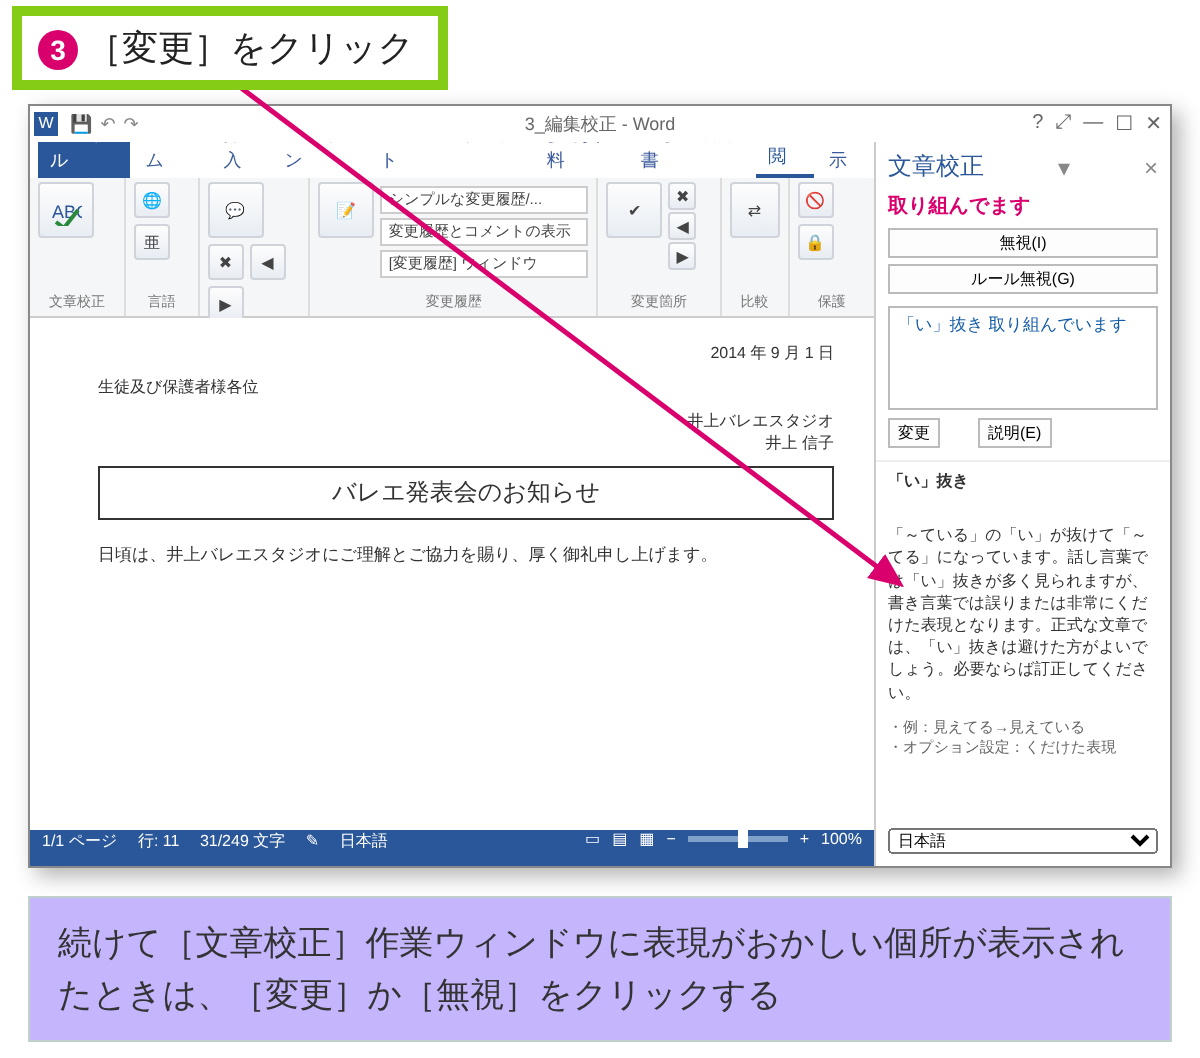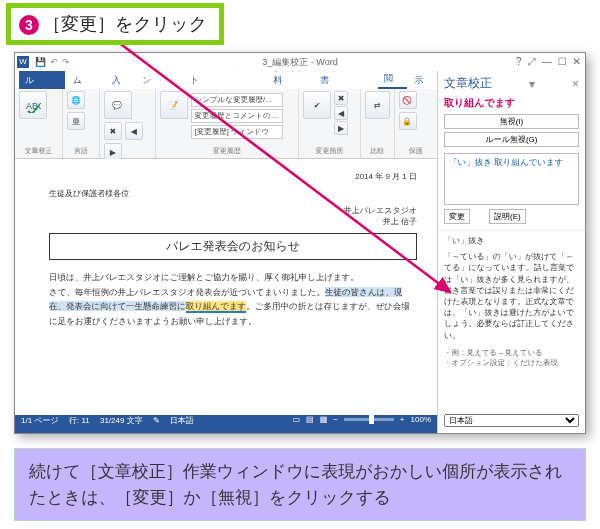--- a/index.html
+++ b/index.html
@@ -24,21 +24,21 @@
   .tab { padding:2px 6px; font-size:9px; color:#3a5a9a; cursor:pointer;}
   .tab.file { background:#2a579a; color:#fff;}
   .tab.active { color:#2a579a; border-bottom:2px solid #2a579a;}
 
   .ribbon { height:70px; background:#f5f6f8; border-bottom:1px solid #ccc; display:flex; font-size:8px; color:#444;}
   .rgroup { border-right:1px solid #ddd; padding:2px 4px; display:flex; flex-direction:column; justify-content:space-between;}
   .rgroup .icons { display:flex; gap:3px; flex-wrap:wrap;}
   .ric { width:18px; height:18px; display:inline-flex; align-items:center; justify-content:center; background:linear-gradient(#fdfdfd,#e8edf3); border:1px solid #d0d4da; border-radius:2px;}
   .ric.big{width:28px;height:28px;}
   .glabel { text-align:center; font-size:7px; color:#777;}
-  .dd { margin-top:2px; font-size:7.5px; background:#fff; border:1px solid #ccc; padding:1px 3px; width:92px; white-space:nowrap; overflow:hidden; text-overflow:ellipsis;}
+  .dd { margin-top:2px; font-size:7.5px; background:#fff; border:1px solid #ccc; padding:1px 3px; width:104px; white-space:nowrap; overflow:hidden; text-overflow:ellipsis;}
 
   .doc-area { flex:1; background:#fff; overflow:hidden; position:relative; padding:12px 20px 6px 34px; color:#333;}
   .doc-area .meta-right { text-align:right; font-size:8px; margin-bottom:6px; }
   .doc-area .addr { font-size:8px; margin-bottom:6px;}
   .doc-area .from { text-align:right; font-size:8px; line-height:1.4; margin-bottom:6px;}
   .doc-area .title-box { border:1px solid #333; text-align:center; font-size:12px; padding:4px 0; margin:4px 0 10px;}
   .doc-area .body { font-size:8.5px; line-height:1.7;}
   .doc-area .body .sel { background:#cfe3f5;}
   .doc-area .body .sug { background:#ffe380;}
   .doc-area .body .sug2 { border-bottom:2px solid #2a7acc;}
@@ -51,21 +51,21 @@
   .pane { width:148px; background:#fff; border-left:1px solid #ccc; font-size:9px; color:#333; display:flex; flex-direction:column;}
   .pane-head { display:flex; justify-content:space-between; align-items:center; padding:4px 6px; font-size:12px; color:#2a579a;}
   .pane-head .x { color:#888; cursor:pointer;}
   .pane .status { color:#d9006e; font-weight:bold; padding:0 6px 4px; font-size:10px;}
   .pane .btns { padding:0 6px; display:flex; gap:3px;flex-direction:column;}
   .pane .btns button { font-size:8px; padding:1px 4px; background:#fdfdfd; border:1px solid #bbb; cursor:pointer;}
   .pane .sugbox { margin:6px 6px 4px; border:1px solid #bbb; height:52px; padding:3px 4px; font-size:8.5px; color:#145ca8;}
   .pane .actbtns { padding:0 6px 6px; display:flex; gap:19px;align-items:flex-end;}
   .pane .actbtns button { font-size:8px; padding:1px 4px; background:#fdfdfd; border:1px solid #bbb; cursor:pointer;}
   .pane .rule { padding:4px 6px; font-size:8px; line-height:1.4; border-top:1px solid #eee;}
-  .pane .rule .rtitle { color:#333; font-weight:normal; margin-bottom:5px;}
+  .pane .rule .rtitle { color:#333; font-weight:bold; margin-bottom:16px;}
   .pane .example { padding:3px 6px; font-size:7.5px; color:#666; line-height:1.4;}
   .pane .lang { margin-top:auto; padding:6px;}
   .pane .lang select { width:100%; font-size:8px;}
 
   svg.arrow { position:absolute; top:0; left:0; width:600px; height:440px; pointer-events:none; z-index:40;}
 </style>
 </head>
 <body>
 
 <div class="callout-top">
@@ -178,23 +178,20 @@
       <div class="doc-area">
         <div class="meta-right">2014 年 9 月 1 日</div>
         <div class="addr">生徒及び保護者様各位</div>
         <div class="from">
           <span>井上バレエスタジオ</span><br>
           <span>井上 信子</span>
         </div>
         <div class="title-box">バレエ発表会のお知らせ</div>
         <div class="body">
           <div>日頃は、井上バレエスタジオにご理解とご協力を賜り、厚く御礼申し上げます。</div>
-          <div>
-            <span>さて、毎年恒例の井上バレエスタジオ発表会が近づいてまいりました。</span><span class="sel">生徒の皆さんは、現在、発表会に向けて一生懸命練習に</span><span class="sel sug sug2">取り組んでます</span><span>。ご多用中の折とは存じますが、ぜひ会場に足をお運びくださいますようお願い申し上げます。</span>
-          </div>
         </div>
       </div>
 
       <div class="statusbar">
         <div>
           <span>1/1 ページ</span>　
           <span>行: 11</span>　
           <span>31/249 文字</span>　
           <span>✎</span>　
           <span>日本語</span>

